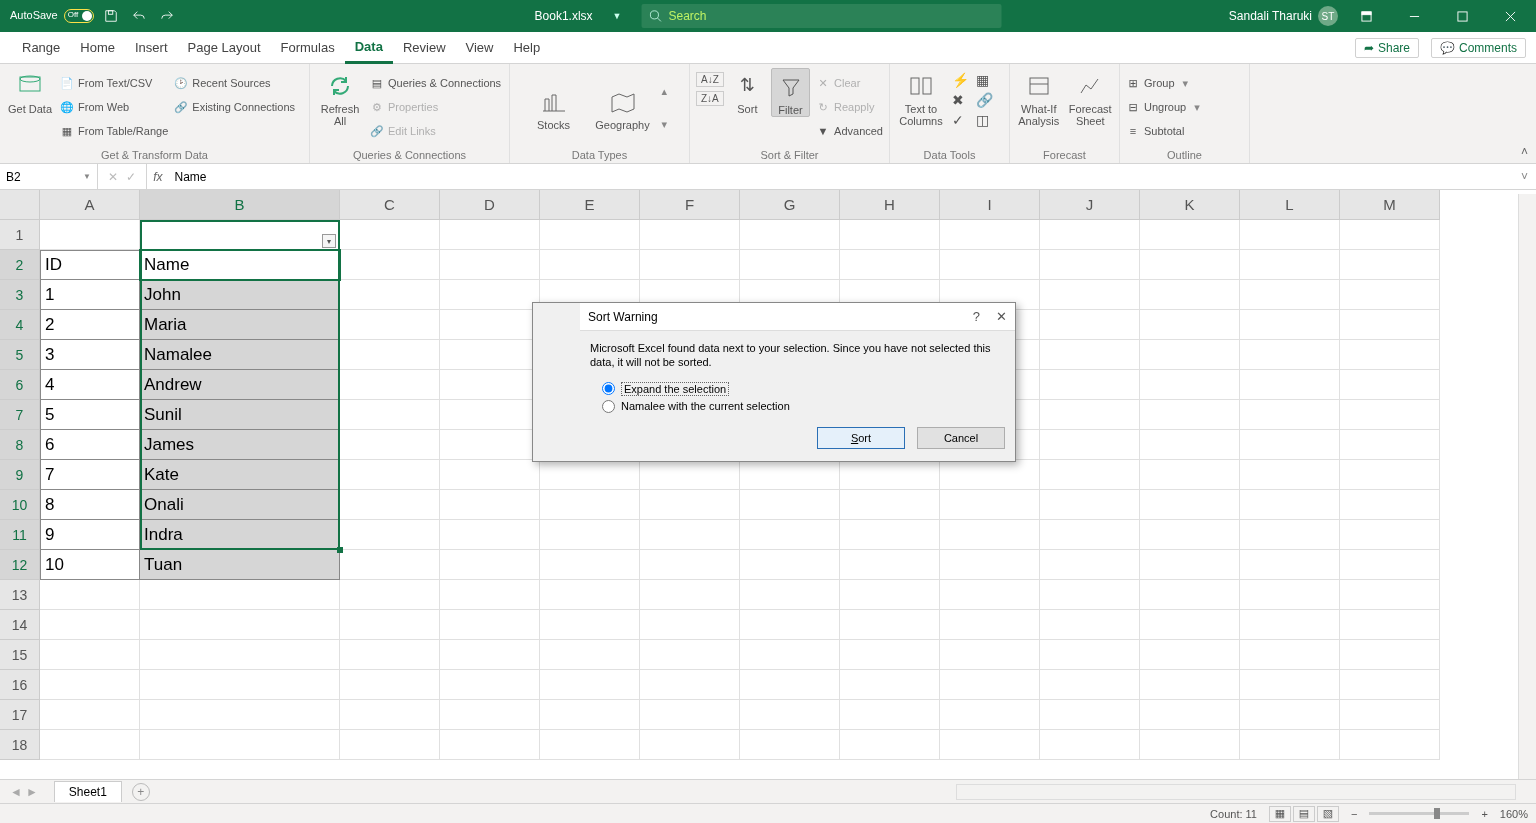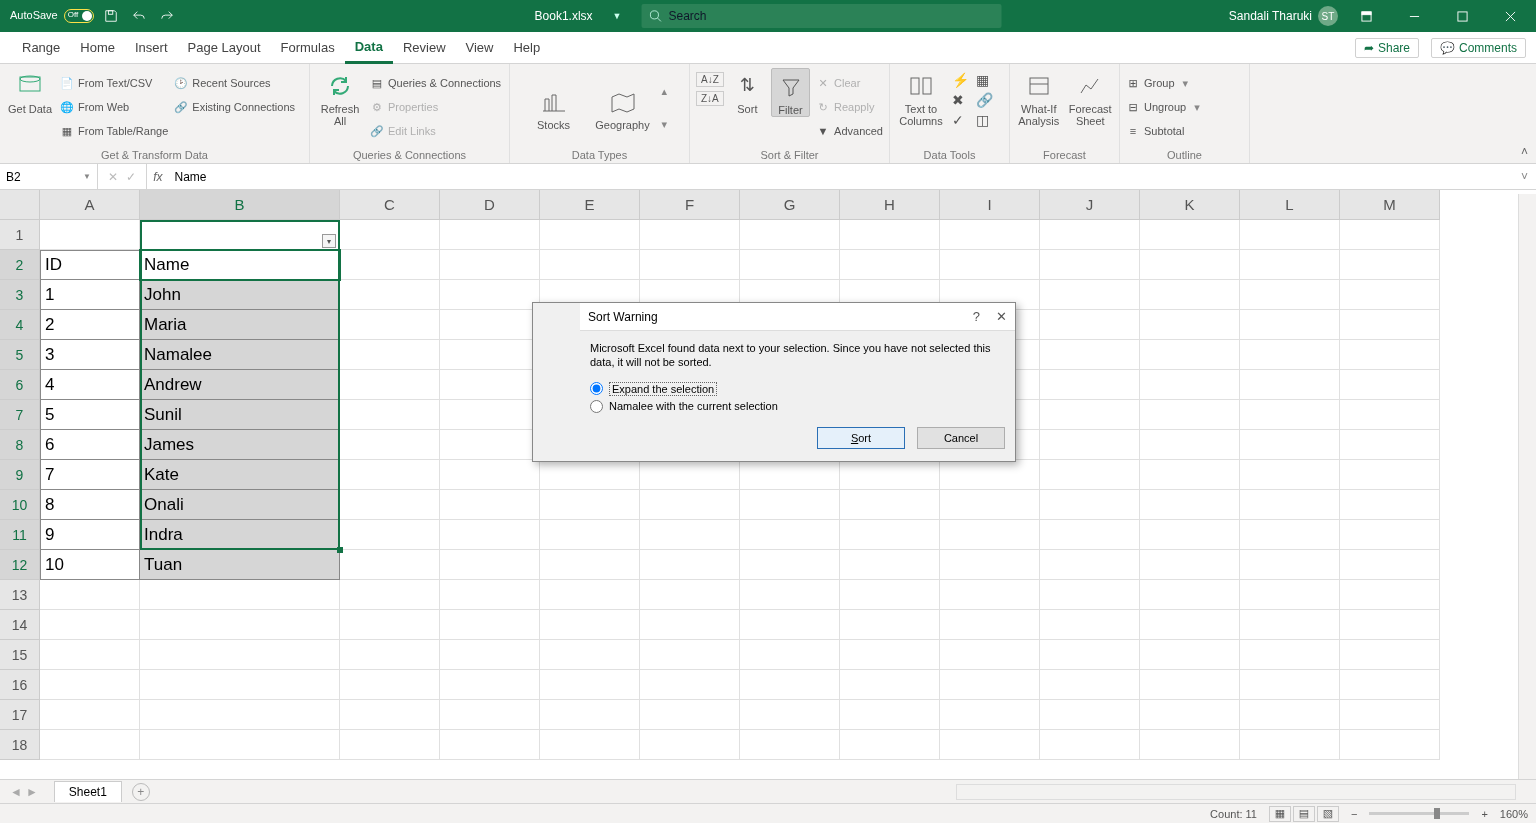--- a/index.html
+++ b/index.html
@@ -7,21 +7,21 @@
 
 
 .title-bar { height: 32px; background: #127245; color: #fff; display: flex; align-items: center; font-size: 12px; position: relative; }
 .title-bar .left { display: flex; align-items: center; gap: 6px; padding-left: 10px; }
 .autosave { font-size: 11px; }
 .autosave .pill { display: inline-block; width: 30px; height: 14px; border: 1px solid #fde047; border-radius: 8px; position: relative; vertical-align: middle; margin-left: 3px; }
 .autosave .pill::after { content: ""; position: absolute; right: 1px; top: 1px; width: 10px; height: 10px; background: #fff; border-radius: 50%; }
 .qat-btn { width: 22px; height: 22px; display: flex; align-items: center; justify-content: center; cursor: pointer; }
 .qat-btn svg { width: 14px; height: 14px; fill: #fff; }
 .title-center { position: absolute; left: 50%; transform: translateX(-50%); display: flex; align-items: center; gap: 20px; text-align: right; }
-.searchbox { width: 360px; height: 24px; background: #2b8257; border-radius: 2px; display: flex; align-items: center; padding: 0 8px; gap: 6px; color: #0f172a; font-size: 12px; }
+.searchbox { width: 360px; height: 24px; background: #2b8257; border-radius: 2px; display: flex; align-items: center; padding: 0 8px; gap: 6px; color: #bef264; font-size: 12px; }
 .title-right { margin-left: auto; display: flex; align-items: center; gap: 8px; padding-right: 6px; }
 .user { display: flex; align-items: center; gap: 6px; font-size: 12px; }
 .user .avatar { width: 20px; height: 20px; border-radius: 50%; background: #6fa987; display: flex; align-items: center; justify-content: center; font-size: 10px; }
 .winbtn { width: 40px; height: 28px; display: flex; align-items: center; justify-content: center; cursor: pointer; }
 .winbtn svg { width: 11px; height: 11px; stroke: #fff; fill: none; stroke-width: 1; }
 
 
 .tabs { height: 32px; background: #fff; border-bottom: 1px solid #d4d4d4; display: flex; align-items: center; padding-left: 12px; font-size: 13px; position: relative; }
 .tab { padding: 0 10px; height: 32px; display: flex; align-items: center; color: #444; cursor: pointer; }
 .tab.active { color: #127245; font-weight: 600; border-bottom: 3px solid #127245; }
@@ -71,21 +71,21 @@
 .filter-drop { position: absolute; width: 14px; height: 14px; border: 1px solid #999; background: #f5f5f5; font-size: 8px; display: flex; align-items: center; justify-content: center; color: #555; cursor: pointer; z-index: 5; }
 
 
 .dialog { position: absolute; left: 532px; top: 302px; width: 484px; background: #f0f0f0; border: 1px solid #888; box-shadow: 3px 3px 8px rgba(0,0,0,0.3); font-size: 11px; z-index: 100; padding-left: 47px; }
 .dlg-title { height: 28px; display: flex; align-items: center; padding: 0 8px; font-size: 12px; background: #fff; border-bottom: 1px solid #ddd; }
 .dlg-title .sp { margin-left: auto; display: flex; gap: 16px; }
 .dlg-title .sp span { cursor: pointer; color: #555; font-size: 13px; }
 .dlg-body { padding: 10px 10px 12px 10px; }
 .dlg-msg { margin-bottom: 12px; line-height: 1.3; }
 .dlg-q { margin-bottom: 6px; }
-.dlg-opt { display: flex; align-items: center; gap: 4px; margin-left: 0; margin-bottom: 4px; }
+.dlg-opt { display: flex; align-items: center; gap: 4px; margin-left: 12px; margin-bottom: 4px; }
 .dlg-opt input { margin-right: 2px; }
 .dlg-opt .dotted { border: 1px dotted #666; padding: 0 2px; }
 .dlg-btns { display: flex; justify-content: flex-end; gap: 12px; margin-top: 14px; }
 .dlg-btns button { width: 88px; height: 22px; font-size: 11px; border: 1px solid #adadad; background: #e1e1e1; cursor: pointer; }
 .dlg-btns button.primary { border: 1px solid #2a6fb5; background: #e5f0fa; }
 
 
 .sheet-bar { position: absolute; bottom: 20px; left: 0; right: 0; height: 24px; border-top: 1px solid #d4d4d4; background: #f3f2f1; display: flex; align-items: center; font-size: 12px; }
 .sheet-nav { display: flex; gap: 4px; padding: 0 10px; color: #aaa; }
 .sheet-tab { background: #fff; border: 1px solid #ccc; border-bottom: none; padding: 3px 14px; margin-left: 6px; cursor: pointer; }

